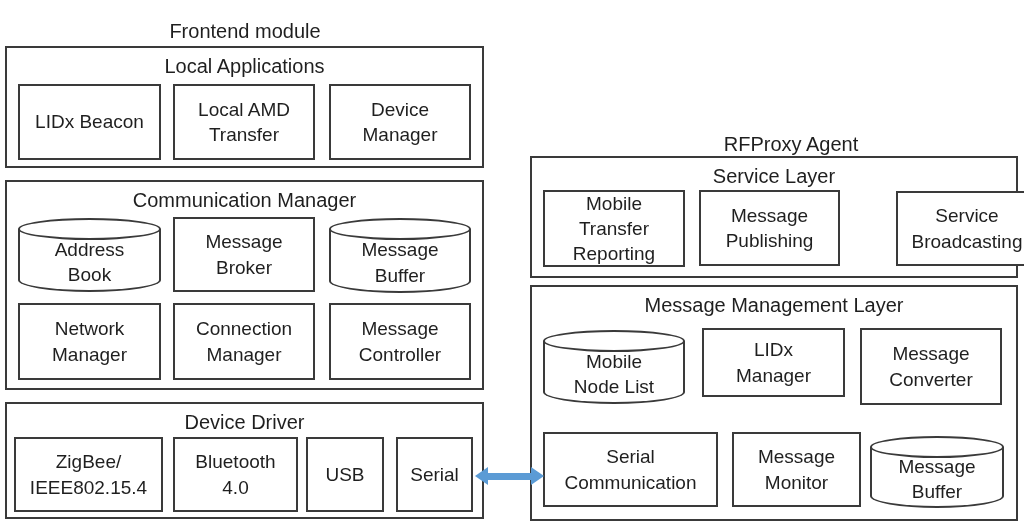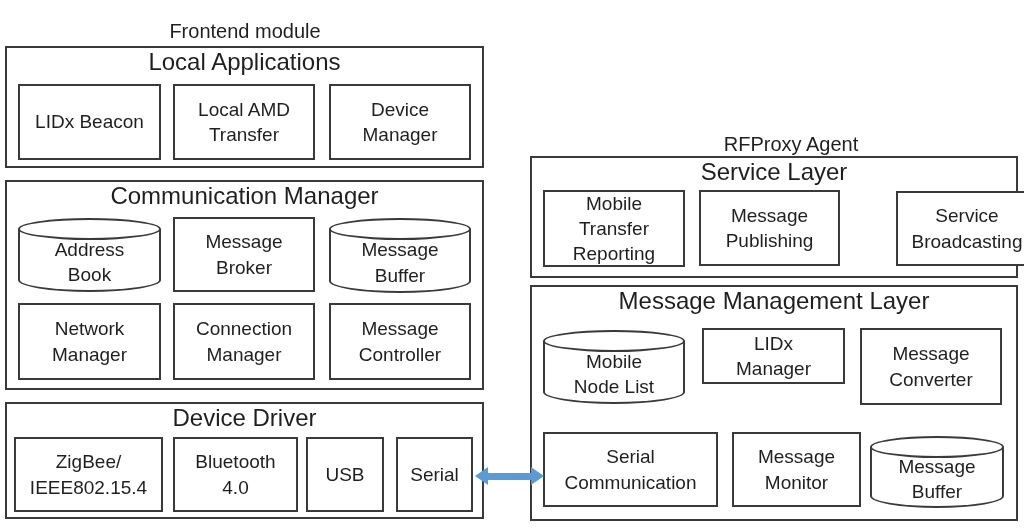--- a/index.html
+++ b/index.html
@@ -23,21 +23,22 @@
   }
 
   .group {
     position: absolute;
     border: 2px solid #3a3a3a;
     background: #fff;
   }
   .group-title {
     width: 100%;
     text-align: center;
-    font-size: 24px;
+    padding-top: 7px;
+    font-size: 20px;
     color: #1f1f1f;
   }
 
   .node {
     position: absolute;
     border: 2px solid #3a3a3a;
     background: #fff;
     display: flex;
     flex-direction: column;
     align-items: center;
@@ -197,21 +198,21 @@
     <div class="group-title">Message Management Layer</div>
   </div>
   <div class="cylinder" style="left:543px; top:330px; width:142px; height:74px;">
     <div class="cyl-body"></div>
     <div class="cyl-top"></div>
     <div class="cyl-label">
       <span>Mobile</span>
       <span>Node List</span>
     </div>
   </div>
-  <div class="node" style="left:702px; top:328px; width:143px; height:56px;text-align:right;">
+  <div class="node" style="left:702px; top:328px; width:143px; height:69px;text-align:right;">
     <span>LIDx</span>
     <span>Manager</span>
   </div>
   <div class="node" style="left:860px; top:328px; width:142px; height:77px;">
     <span>Message</span>
     <span>Converter</span>
   </div>
   <div class="node" style="left:543px; top:432px; width:175px; height:75px;">
     <span>Serial</span>
     <span>Communication</span>

